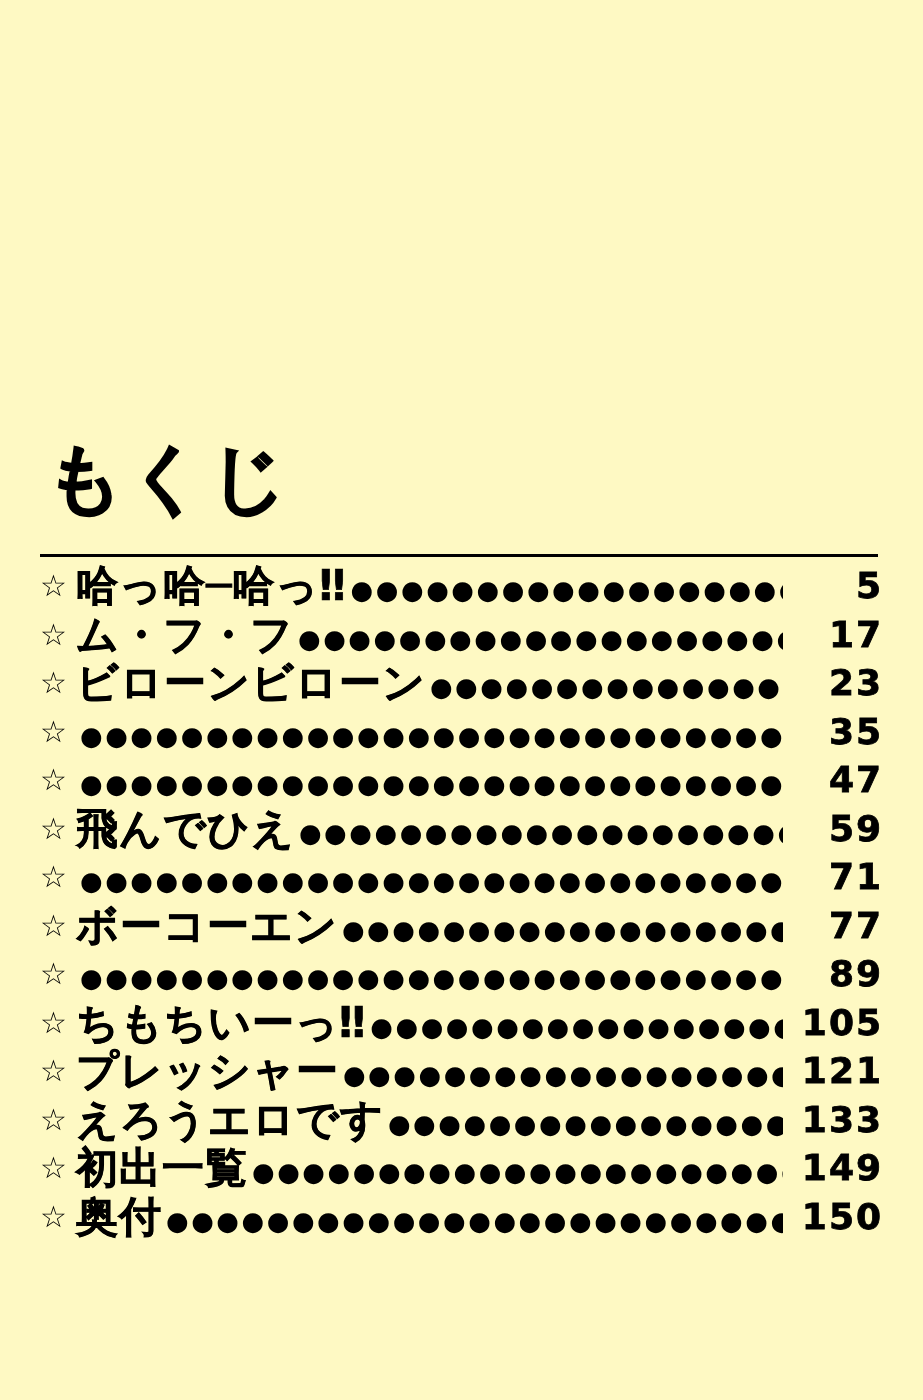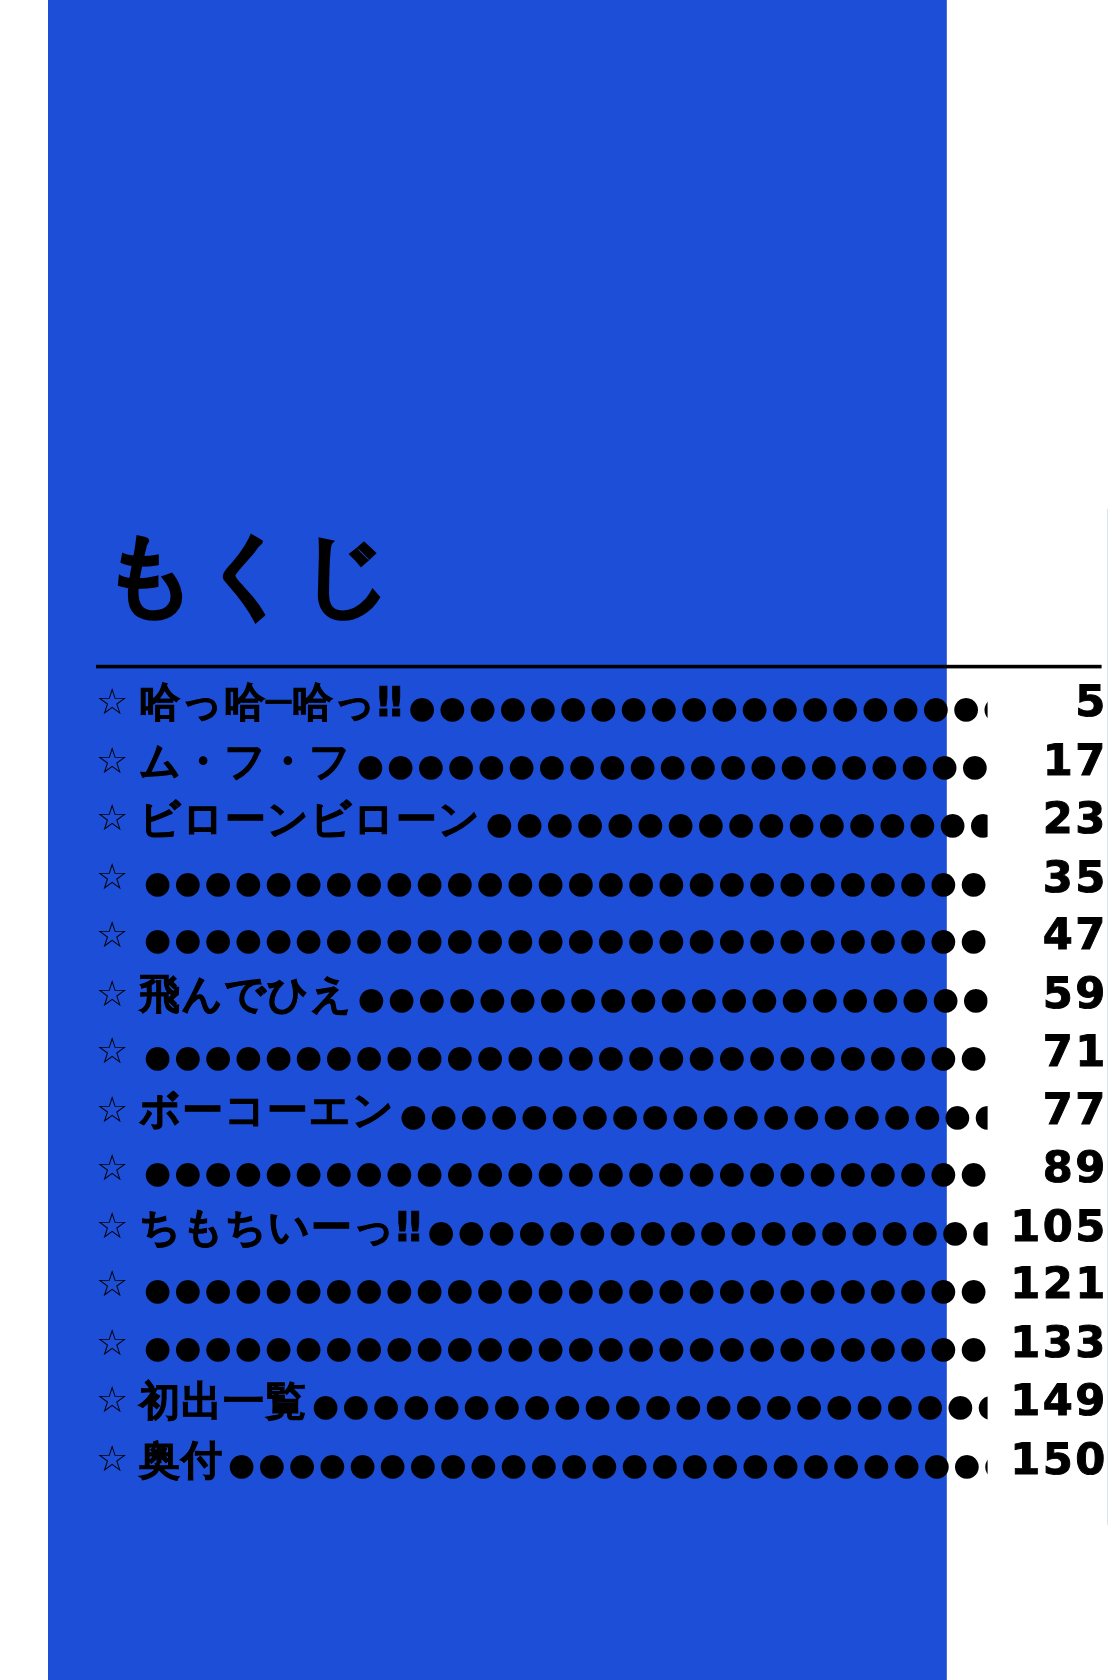--- a/index.html
+++ b/index.html
@@ -10,24 +10,23 @@
   body {
     width: 923px;
     height: 1400px;
     position: relative;
     font-family: "DejaVu Sans", sans-serif;
     overflow: hidden;
   }
   .page {
     position: absolute;
     left: 0; top: 0;
-    width: 749px;
+    width: 923px;
     height: 1400px;
-    background: #1d4ed8;
-    margin-left: 40px;
+    background: #fef9c3;
   }
   
   .toc-title {
     position: absolute;
     left: 46px;
     top: 440px;
     font-family: "DejaVu Sans", sans-serif;
     font-size: 76px;
     font-weight: bold;
     letter-spacing: 4px;
@@ -59,21 +58,21 @@
     flex: 0 0 auto;
     width: 34px;
     font-size: 30px;
     line-height: 1;
     text-align: left;
     margin-right: 2px;
     color: #000;
   }
   .label {
     flex: 0 0 auto;
-    font-size: 34px;
+    font-size: 42px;
     font-weight: bold;
     letter-spacing: 1px;
     white-space: nowrap;
     line-height: 1;
     -webkit-text-stroke: 0.7px #000;
   }
   .dots {
     flex: 1 1 auto;
     overflow: hidden;
     white-space: nowrap;
@@ -167,26 +166,28 @@
 
     <div class="toc-row">
       <span class="star">☆</span>
       <span class="label">ちもちいーっ‼</span>
       <span class="dots">●●●●●●●●●●●●●●●●●●●●●●●●●●●●●●●●●●●●●●●●●●●●●●●●●●●●●●●●●●●●</span>
       <span class="page-num">105</span>
     </div>
 
     <div class="toc-row">
       <span class="star">☆</span>
+      <span class="label">プレッシャー</span>
       <span class="dots">●●●●●●●●●●●●●●●●●●●●●●●●●●●●●●●●●●●●●●●●●●●●●●●●●●●●●●●●●●●●</span>
       <span class="page-num">121</span>
     </div>
 
     <div class="toc-row">
       <span class="star">☆</span>
+      <span class="label">えろうエロです</span>
       <span class="dots">●●●●●●●●●●●●●●●●●●●●●●●●●●●●●●●●●●●●●●●●●●●●●●●●●●●●●●●●●●●●</span>
       <span class="page-num">133</span>
     </div>
 
     <div class="toc-row">
       <span class="star">☆</span>
       <span class="label">初出一覧</span>
       <span class="dots">●●●●●●●●●●●●●●●●●●●●●●●●●●●●●●●●●●●●●●●●●●●●●●●●●●●●●●●●●●●●</span>
       <span class="page-num">149</span>
     </div>

